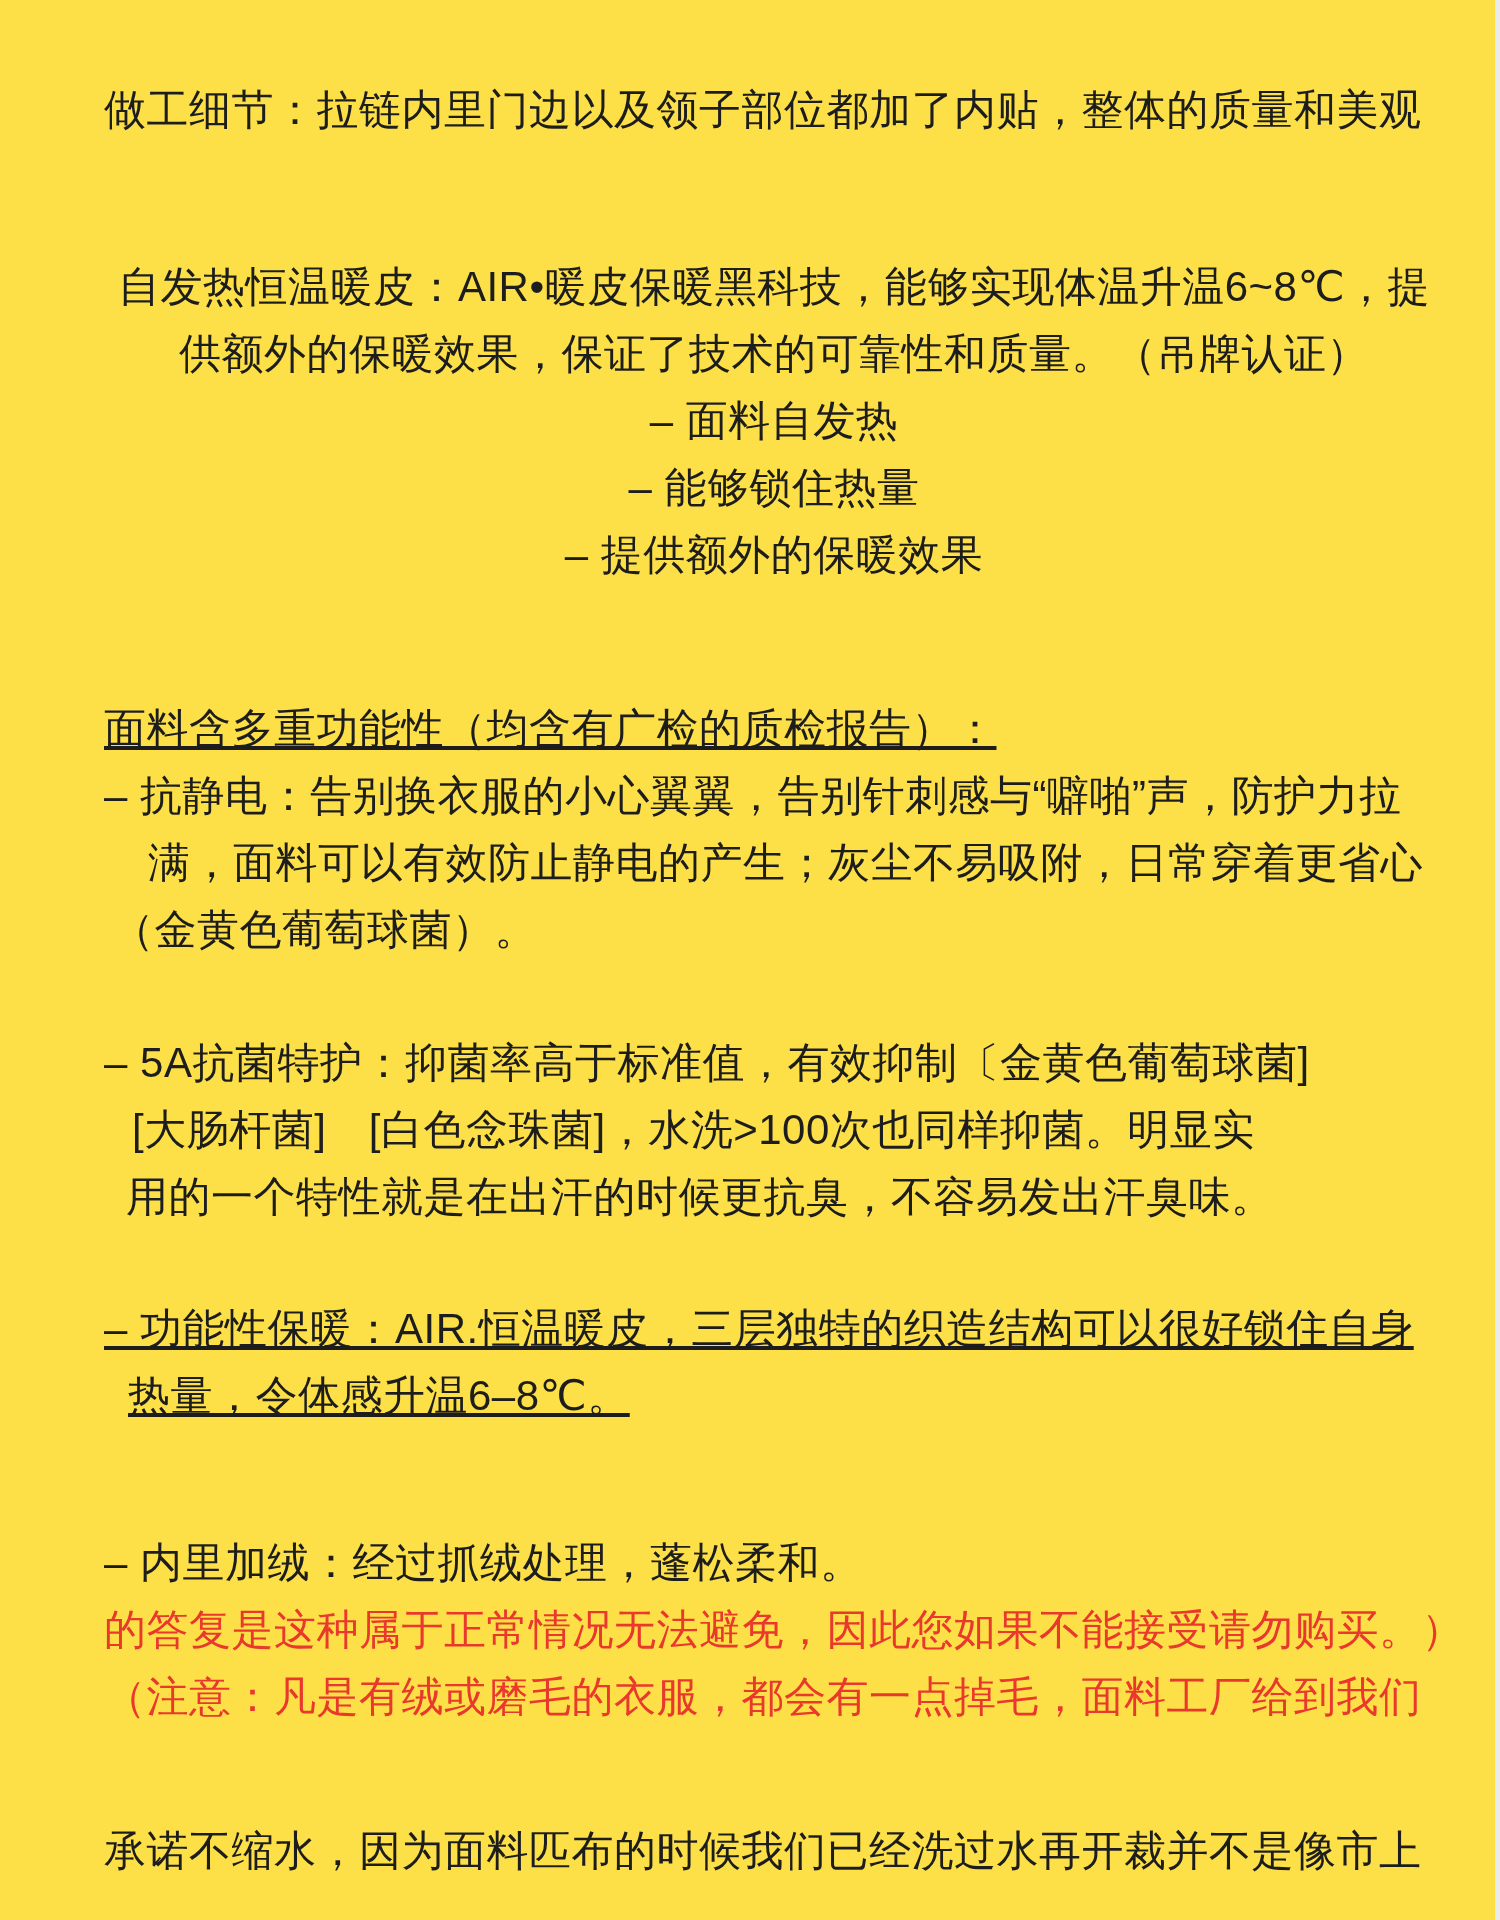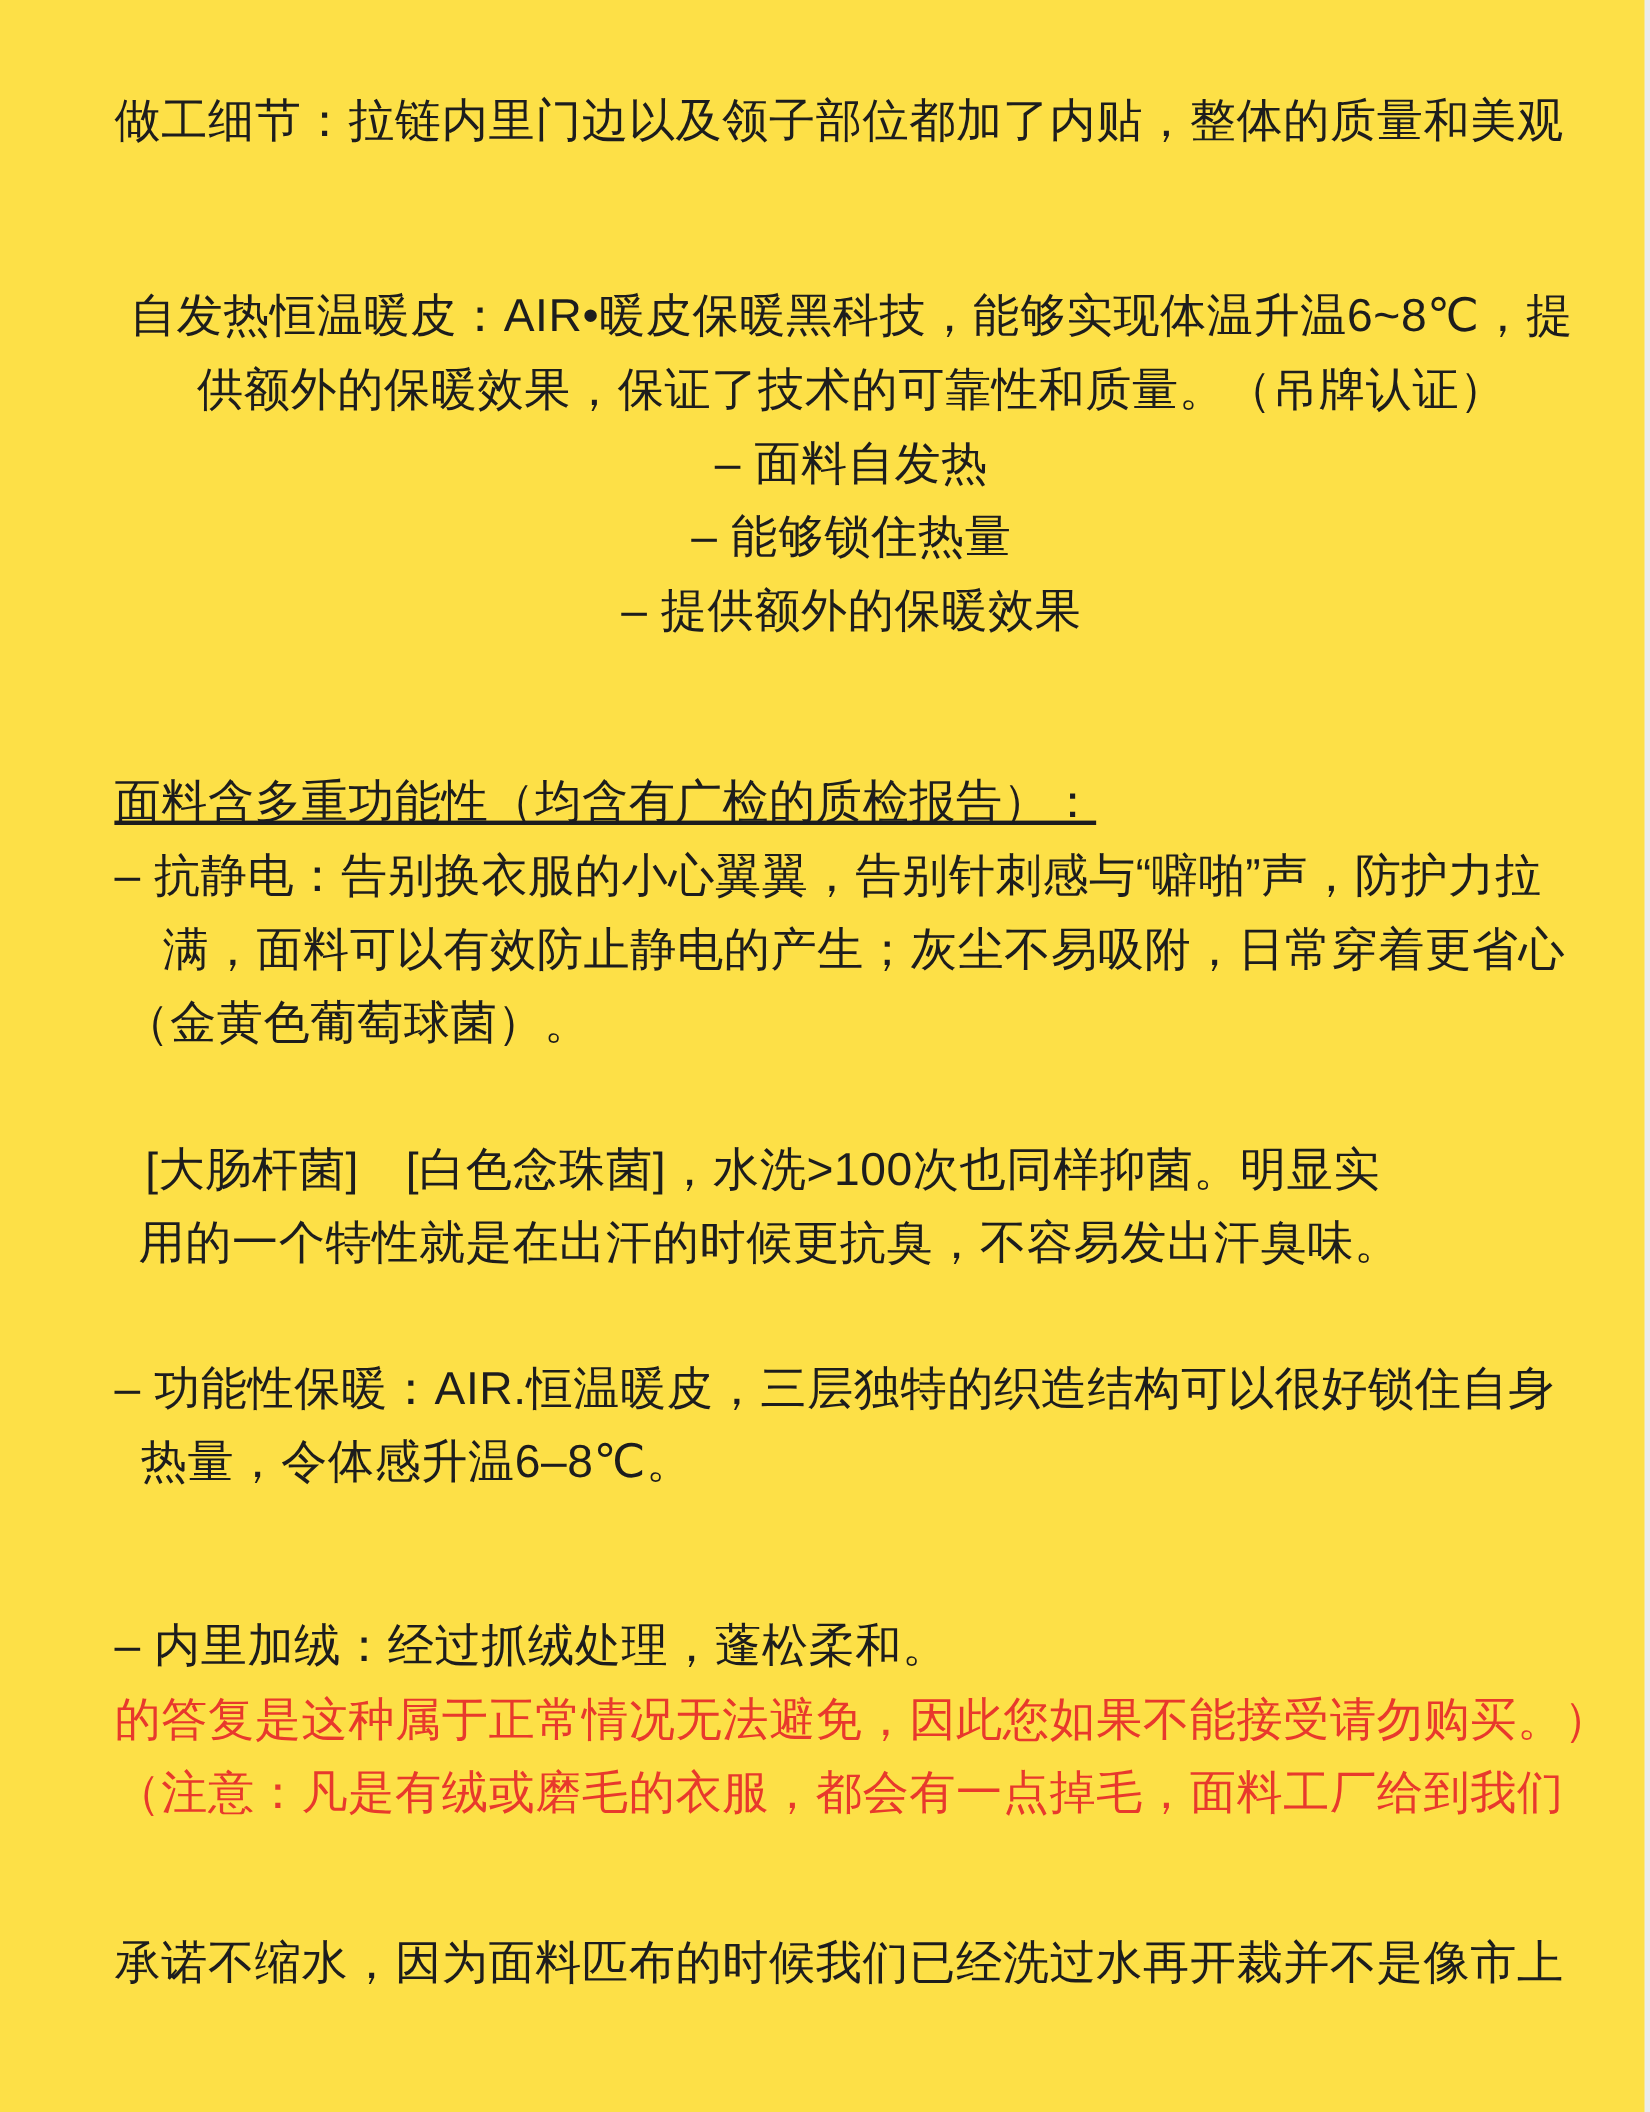--- a/index.html
+++ b/index.html
@@ -30,21 +30,21 @@
     line-height: 67px;
     white-space: pre;
     letter-spacing: 0.5px;
   }
   
   .sec-workmanship          { margin-top: 0; }
   .sec-self-heating         { margin-top: 110px; text-align: center; }
   .sec-multi-function-header{ margin-top: 107px; text-decoration: underline; }
   .sec-anti-static          { margin-top: 0; }
   .sec-antibacterial        { margin-top: 66px; }
-  .sec-functional-warmth    { margin-top: 65px; }
+  .sec-functional-warmth    { margin-top: 65px; text-decoration: underline; }
   .sec-fleece-lining        { margin-top: 100px; }
   .sec-no-shrink            { margin-top: 87px; }
   .right-edge {
     position: absolute;
     top: 0;
     right: 0;
     width: 5px;
     height: 1920px;
   }
 </style>
@@ -65,20 +65,21 @@
       </div>
       <div class="section sec-multi-function-header">
         <div class="line">面料含多重功能性（均含有广检的质检报告）：</div>
       </div>
       <div class="section sec-anti-static">
         <div class="line">– 抗静电：告别换衣服的小心翼翼，告别针刺感与“噼啪”声，防护力拉</div>
         <div class="line" style="margin-left: 44px;">满，面料可以有效防止静电的产生；灰尘不易吸附，日常穿着更省心</div>
         <div class="line" style="margin-left: 8px;">（金黄色葡萄球菌）。</div>
       </div>
       <div class="section sec-antibacterial">
+        <div class="line">– 5A抗菌特护：抑菌率高于标准值，有效抑制〔金黄色葡萄球菌]</div>
         <div class="line" style="margin-left: 28px;">[大肠杆菌]　[白色念珠菌]，水洗&gt;100次也同样抑菌。明显实</div>
         <div class="line" style="margin-left: 22px;">用的一个特性就是在出汗的时候更抗臭，不容易发出汗臭味。</div>
       </div>
       <div class="section sec-functional-warmth">
         <div class="line">– 功能性保暖：AIR.恒温暖皮，三层独特的织造结构可以很好锁住自身</div>
         <div class="line" style="margin-left: 24px;">热量，令体感升温6–8℃。</div>
       </div>
       <div class="section sec-fleece-lining">
         <div class="line">– 内里加绒：经过抓绒处理，蓬松柔和。</div>
         <div class="line red" style="color: rgb(232, 57, 44);">的答复是这种属于正常情况无法避免，因此您如果不能接受请勿购买。）</div>

